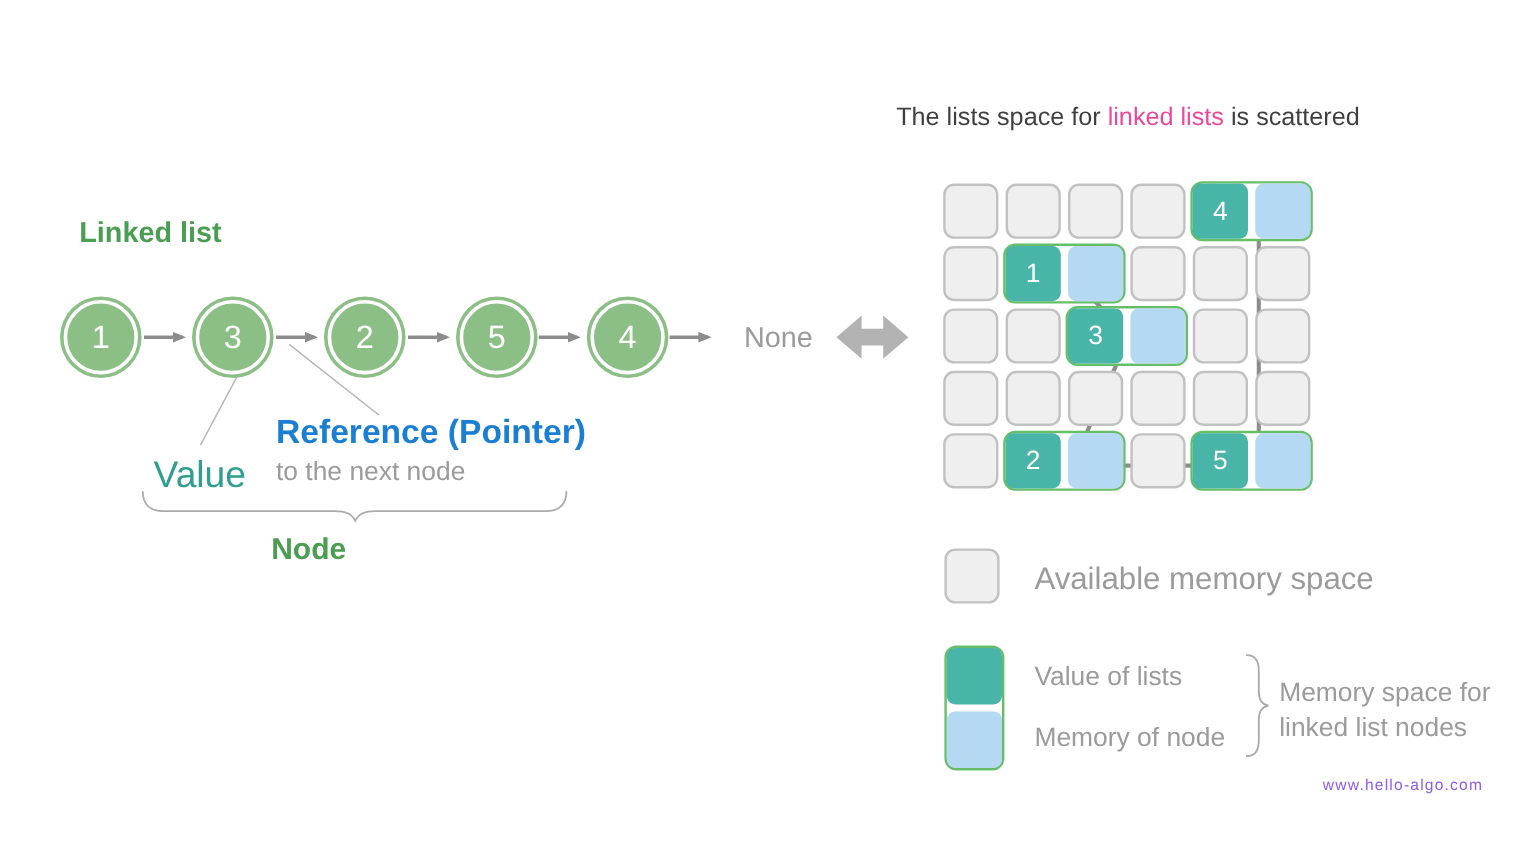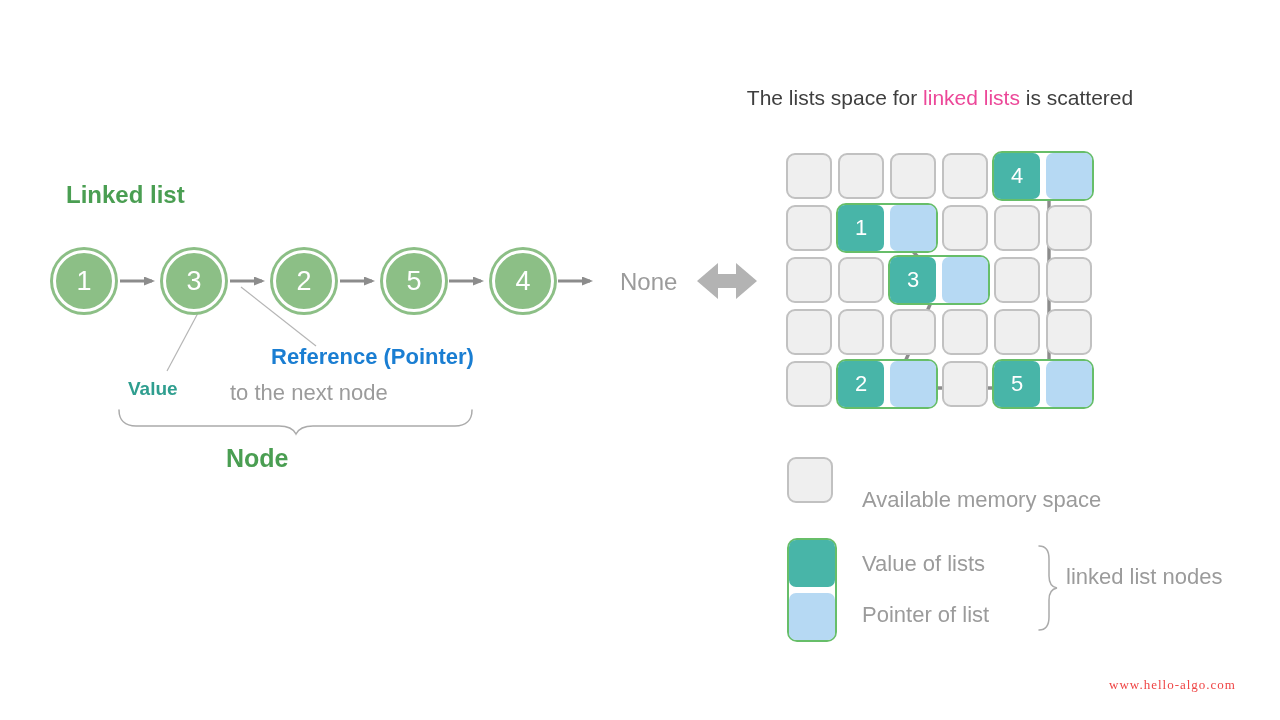--- a/index.html
+++ b/index.html
@@ -10,22 +10,22 @@
   .abs{position:absolute;}
   
   #list-heading{left:66px;top:181px;font-size:24px;font-weight:bold;color:#4A9E52;}
   .circle{
     position:absolute;width:56px;height:56px;border-radius:50%;
     background:#8CBF86;border:3px solid #ffffff;box-shadow:0 0 0 3px #8CBF86;
     display:flex;align-items:center;justify-content:center;
     color:#ffffff;font-size:27px;
   }
   #none-label{left:608px;top:268px;font-size:24px;color:#9B9B9B;margin-left:12px;}
-  #value-label{left:128px;top:378px;font-size:19px;font-weight:bold;color:#2F9E8F;}
-  #reference-label{left:230px;top:344px;font-size:22px;font-weight:bold;color:#1A7ED2;margin-left:41px;}
+  #value-label{left:128px;top:378px;font-size:31px;font-weight:normal;color:#2F9E8F;}
+  #reference-label{left:230px;top:344px;font-size:28px;font-weight:bold;color:#1A7ED2;}
   #reference-sub{left:230px;top:380px;font-size:22px;color:#9B9B9B;}
   #node-label{left:226px;top:444px;width:140px;text-align:left;font-size:25px;font-weight:bold;color:#4A9E52;}
   
   #mem-title{left:620px;top:86px;width:640px;text-align:center;font-size:21px;color:#3F3F3F;}
   #mem-title .hl{color:#ec4899;font-weight:normal;}
   #mem-title .em{font-weight:normal;}
   
   #grid{left:786px;top:153px;width:306px;height:254px;}
   .cell{
     position:absolute;width:46px;height:46px;box-sizing:border-box;
@@ -41,28 +41,28 @@
     display:flex;align-items:center;justify-content:center;color:#fff;font-size:22px;
   }
   .pair .ptr{
     position:absolute;left:52px;top:0;width:46px;height:46px;border-radius:7px;background:#B6D9F3;
   }
   .pair.vertical .val{height:47px;}
   .pair.vertical .ptr{left:0;top:53px;height:47px;width:46px;}
   
   #legend-available-swatch{left:787px;top:457px;width:46px;height:46px;box-sizing:border-box;
     background:#EFEFEF;border:2px solid #C1C1C1;border-radius:9px;}
-  #legend-available-text{left:862px;top:467px;font-size:22px;color:#9B9B9B;margin-top:20px;}
+  #legend-available-text{left:862px;top:467px;font-size:26px;color:#9B9B9B;}
   #legend-pair{left:787px;top:538px;}
   #legend-value-text{left:862px;top:551px;font-size:22px;color:#9B9B9B;}
   #legend-pointer-text{left:862px;top:602px;font-size:22px;color:#9B9B9B;}
   #legend-memory-text{left:1066px;top:562px;font-size:22px;line-height:29px;color:#9B9B9B;}
   
-  #watermark{right:44px;top:677px;font-family:Liberation Serif, serif;
-    font-size:13px;letter-spacing:1px;color:#ef4444;}
+  #watermark{right:44px;top:646px;font-family:Liberation Sans, sans-serif;
+    font-size:13px;letter-spacing:1px;color:#8b5cf6;}
   
   #overlay{left:0;top:0;pointer-events:none;}
 </style>
 </head>
 <body>
 
 <svg id="overlay" class="abs" width="1280" height="720">
   <defs>
     <marker id="ah" markerUnits="userSpaceOnUse" markerWidth="13" markerHeight="11" refX="8" refY="4.5" orient="auto">
       <path d="M0,0 L11,4.5 L0,9 z" fill="#8C8C8C"></path>
@@ -167,18 +167,19 @@
     </div>
   </div>
 
 <div class="abs" id="legend-available-swatch"></div>
 <div class="abs" id="legend-available-text">Available memory space</div>
 <div class="abs pair vertical" id="legend-pair">
   <div class="val"></div>
   <div class="ptr"></div>
 </div>
 <div class="abs" id="legend-value-text">Value of lists</div>
-<div class="abs" id="legend-pointer-text">Pointer of list</div>
+<div class="abs" id="legend-pointer-text">Memory of node</div>
 <div class="abs" id="legend-memory-text">
+  <div>Memory space for</div>
   <div>linked list nodes</div>
 </div>
 
 <div class="abs" id="watermark">www.hello-algo.com</div>
 
 </body></html>

